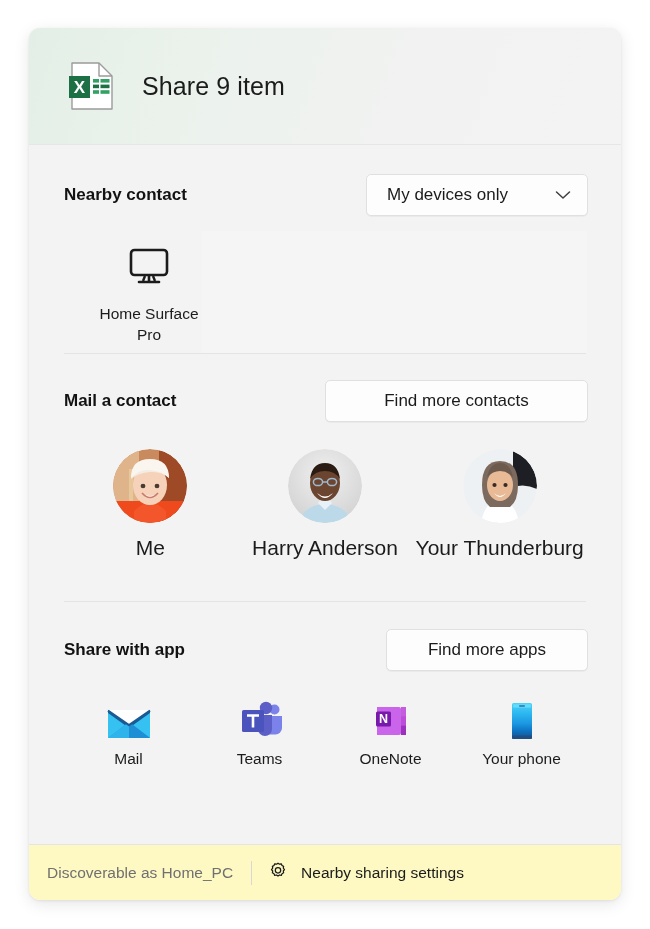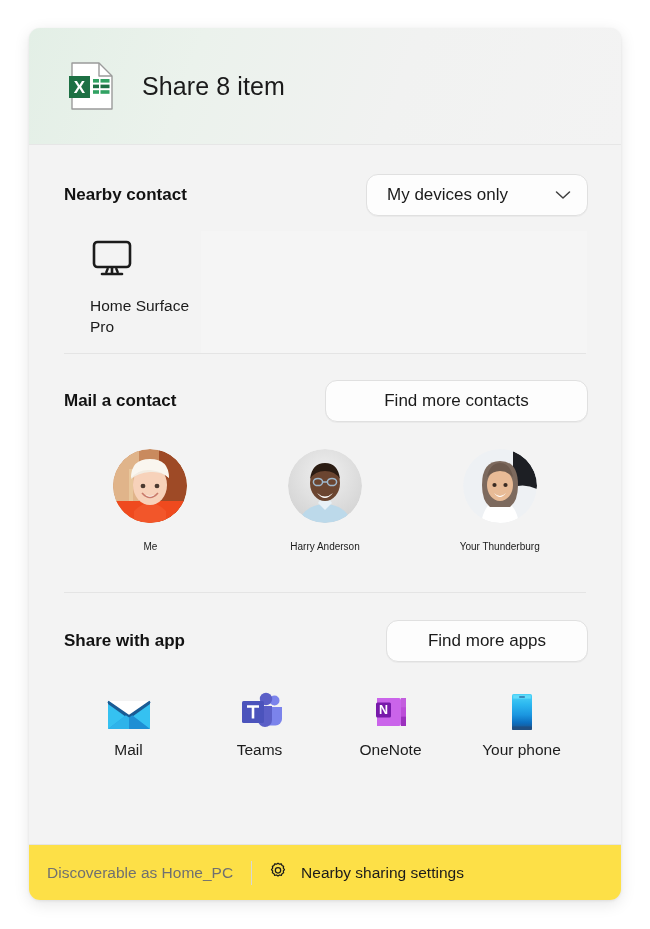--- a/index.html
+++ b/index.html
@@ -55,21 +55,21 @@
   }
   .section-title {
     font-size: 17px;
     font-weight: bold;
     color: #121212;
   }
 
   .pill {
     background: #fdfdfd;
     border: 1px solid #e0e0e0;
-    border-radius: 12px;
+    border-radius: 5px;
     box-shadow: 0 1px 0.5px rgba(0,0,0,0.035);
     font-size: 17px;
     color: #1b1b1b;
     height: 42px;
     display: flex;
     align-items: center;
     justify-content: center;
     font-family: "Liberation Sans", sans-serif;
     cursor: default;
   }
@@ -93,23 +93,23 @@
     position: absolute;
     left: 172px;
     right: 34px;
     top: 0;
     bottom: 0;
     background: #f5f5f5;
   }
   .device-tile {
     position: absolute;
     left: 61px;
-    top: 0;
+    top: 8px;
     width: 118px;
-    text-align: left;
+    text-align: center;
   }
   .device-icon { margin: 8px auto 0; display: block; }
   .device-label {
     margin-top: 13px;
     font-size: 15.5px;
     color: #1b1b1b;
     line-height: 1.33;
   }
 
   .divider {
@@ -143,22 +143,22 @@
     border-radius: 50%;
     background: #d9d9d9;
     display: flex;
     align-items: center;
     justify-content: center;
     font-size: 23px;
     color: #1f1f1f;
     letter-spacing: 0.5px;
   }
   .contact-name {
-    margin-top: 17px;
-    font-size: 10px;
+    margin-top: 11px;
+    font-size: 21px;
     color: #1b1b1b;
     line-height: 1.33;
   }
 
   
   .apps-wrap { padding-top: 27px; }
   .apps-row {
     display: flex;
     margin: 26px 34px 0 34px;
   }
@@ -176,21 +176,21 @@
     margin-top: 5px;
     font-size: 15.5px;
     color: #1b1b1b;
   }
 
   
   .footer {
     flex: 0 0 56px;
     height: 56px;
     border-top: 1px solid #e4e4e4;
-    background: #fde047;
+    background: #fef9c3;
     display: flex;
     align-items: center;
     padding-left: 18px;
   }
   .footer-status {
     font-size: 15.5px;
     color: #707070;
   }
   .footer-sep {
     width: 1px;
@@ -223,21 +223,21 @@
         <rect x="0" y="14" width="21" height="22" fill="#1d7044"></rect>
         <text x="10.5" y="31" font-family="'Liberation Sans',sans-serif" font-size="17" font-weight="bold" fill="#ffffff" text-anchor="middle">X</text>
         <rect x="24" y="17" width="6" height="3.6" fill="#31a263"></rect>
         <rect x="31.5" y="17" width="9" height="3.6" fill="#31a263"></rect>
         <rect x="24" y="22.6" width="6" height="3.6" fill="#1d7044"></rect>
         <rect x="31.5" y="22.6" width="9" height="3.6" fill="#1d7044"></rect>
         <rect x="24" y="28.2" width="6" height="3.6" fill="#31a263"></rect>
         <rect x="31.5" y="28.2" width="9" height="3.6" fill="#31a263"></rect>
       </svg>
     </span>
-    <div class="header-title">Share 8 item</div>
+    <div class="header-title">Share 9 item</div>
   </div>
 
   <div class="body">
 
     <div class="nearby-wrap">
       <div class="section-head">
         <div class="section-title">Nearby contact</div>
         <div class="pill dropdown">
           <span>My devices only</span>
           <span class="chevron">

